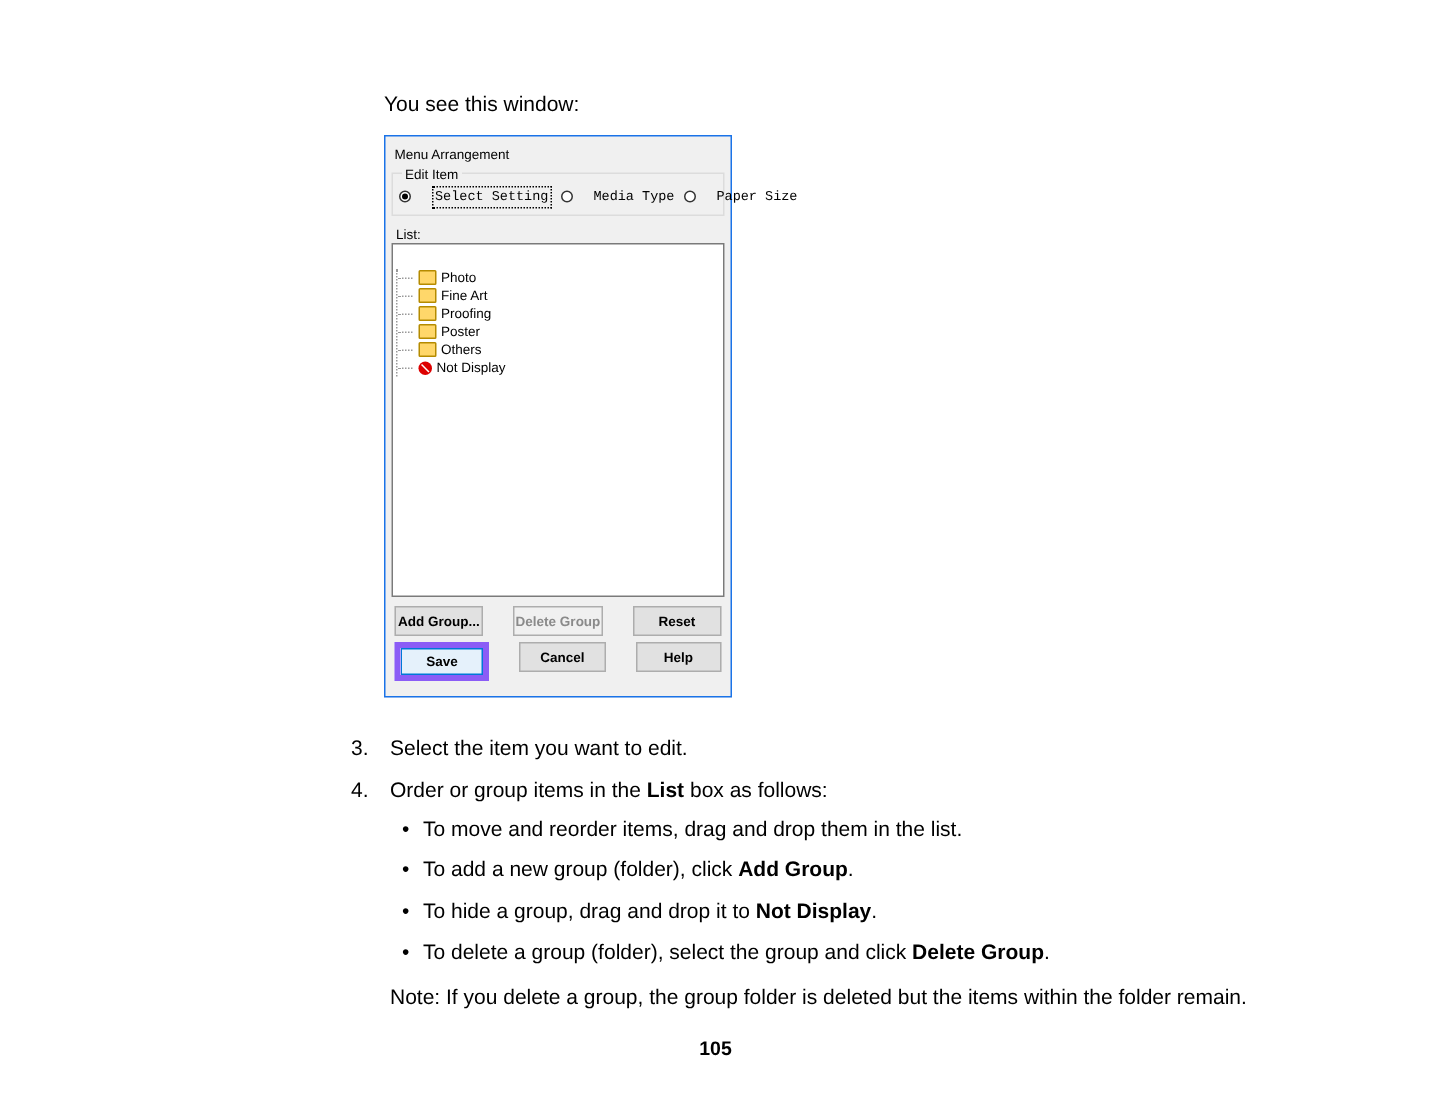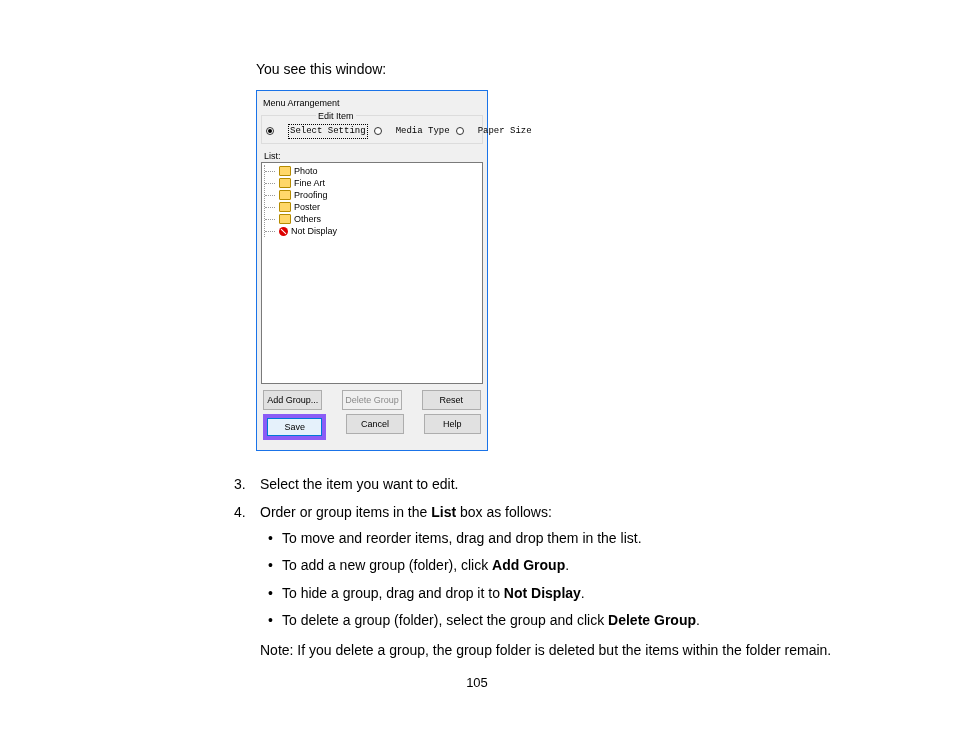--- a/index.html
+++ b/index.html
@@ -44,21 +44,20 @@
     position: relative;
     padding: 8px 4px 4px 4px;
     background: #f0f0f0;
   }
   .group-caption {
     position: absolute;
     top: -6px;
     left: 6px;
     background: #f0f0f0;
     padding: 0 2px;
-    margin-left: 48px;
   }
   .radio-row {
     display: flex;
     gap: 6px;
     align-items: center;
   }
   .radio-opt {
     display: flex;
     align-items: center;
     gap: 14px;
@@ -88,21 +87,21 @@
   }
 
   .list-label {
     margin: 2px 0 0 3px;
   }
   .tree {
     background: #fff;
     border: 1px solid #7a7a7a;
     height: 218px;
     margin: 0 0 6px 0;
-    padding: 2px 0 0 0;
+    padding: 16px 0 0 0;
     overflow: hidden;
   }
   .tree-root {
     margin-left: 2px;
     border-left: 1px dotted #999;
     padding-left: 4px;
   }
   .tree-item {
     position: relative;
     display: flex;
@@ -141,20 +140,21 @@
     width: 7px; height: 1px;
     background: #fff;
     transform: rotate(45deg);
   }
 
   .btn-row {
     display: flex;
     justify-content: space-between;
     margin: 0 2px 4px 2px;
     gap: 20px;
+    font-weight: bold;
   }
   .btn {
     flex: 1;
     height: 18px;
     display: flex;
     align-items: center;
     justify-content: center;
     border: 1px solid #adadad;
     background: #e1e1e1;
     font-size: 9px;
@@ -202,24 +202,24 @@
     left: -14px;
     top: 0;
   }
   .note {
     margin-top: 10px;
   }
   .note b { font-weight: normal; }
 
   .page-num {
     position: absolute;
-    bottom: 46px;
+    bottom: 30px;
     left: 0; right: 0;
     text-align: center;
-    font-weight: normal;
+    font-weight: bold;
     font-size: 13px;
   }
 </style>
 </head>
 <body>
 
 <div id="page">
 
   <p class="intro">You see this window:</p>
 

